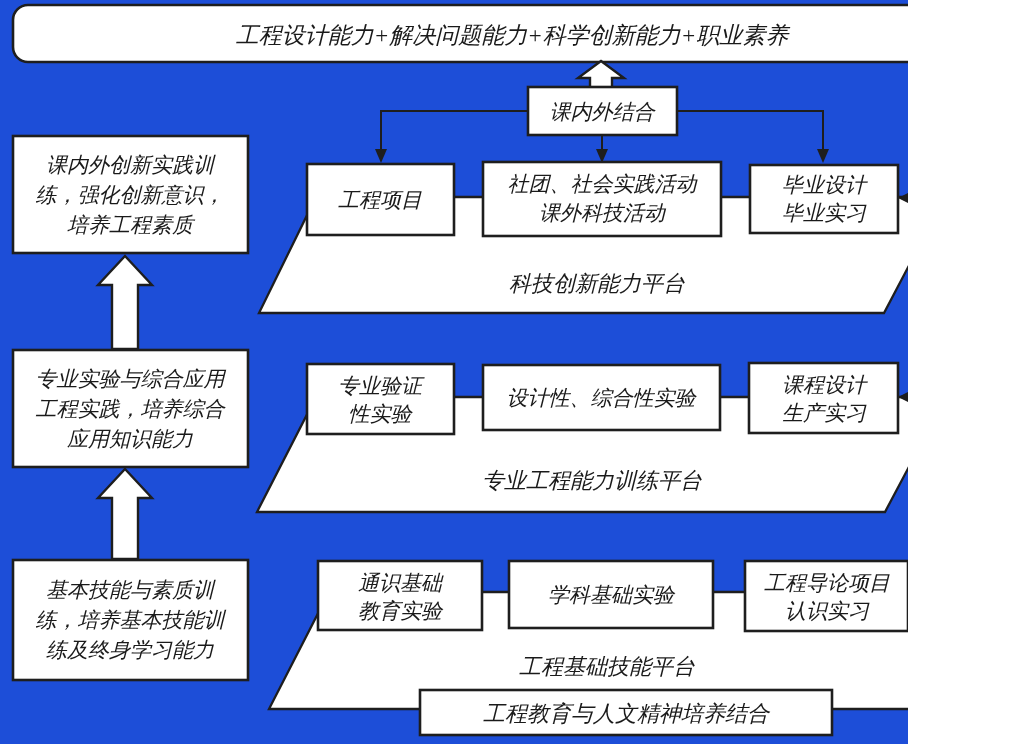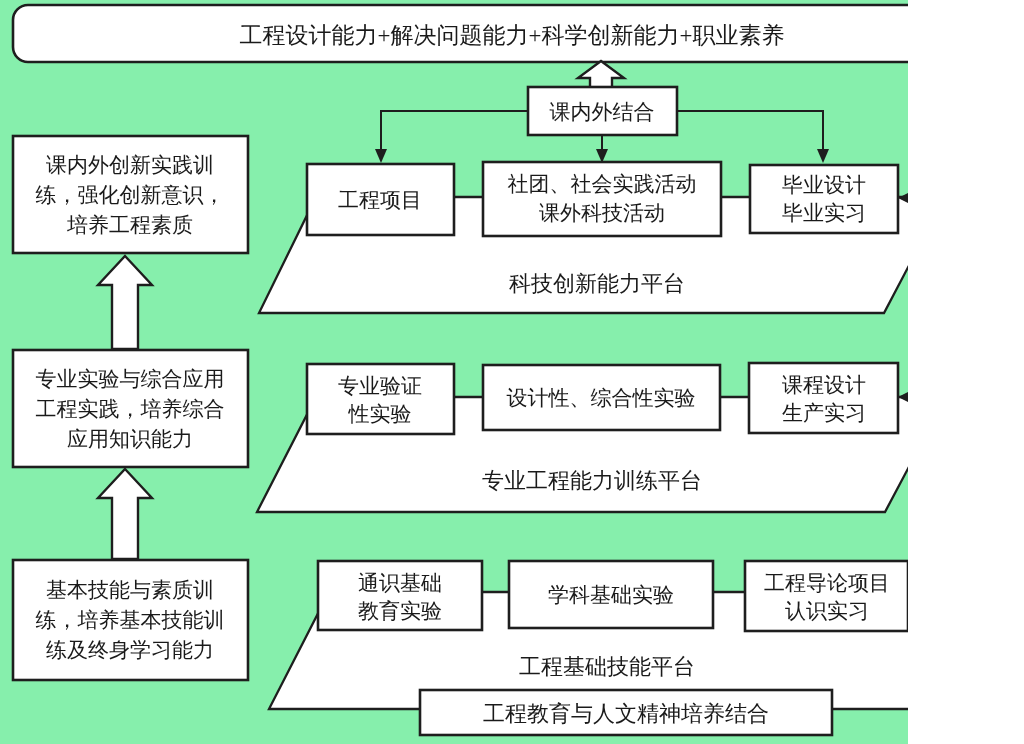--- a/index.html
+++ b/index.html
@@ -1,17 +1,17 @@
 <!DOCTYPE html>
 <html><head>
 <meta charset="utf-8">
 <style>
   html,body{margin:0;padding:0;background:#ffffff;}
   body{font-family:"Liberation Serif","DejaVu Serif",serif;}
-  .stage{position:relative;width:908px;height:744px;background:#86efac;overflow:hidden;}
+  .stage{position:relative;width:908px;height:744px;background:#1d4ed8;overflow:hidden;font-style:italic;}
   svg{display:block;}
   .box{fill:#ffffff;stroke:#1e1e1e;stroke-width:2.6;}
   .banner{fill:#ffffff;stroke:#1e1e1e;stroke-width:2.6;}
   .platform{fill:#ffffff;stroke:#1e1e1e;stroke-width:2.3;}
   .wire{fill:none;stroke:#1e1e1e;stroke-width:2;}
   .head{fill:#1e1e1e;stroke:none;}
   .blockarrow{fill:#ffffff;stroke:#1e1e1e;stroke-width:2.4;}
   text{fill:#1a1a1a;font-family:"Liberation Serif","DejaVu Serif",serif;}
   .t21{font-size:21px;text-anchor:middle;dominant-baseline:central;}
   .t22{font-size:22px;text-anchor:middle;dominant-baseline:central;}

